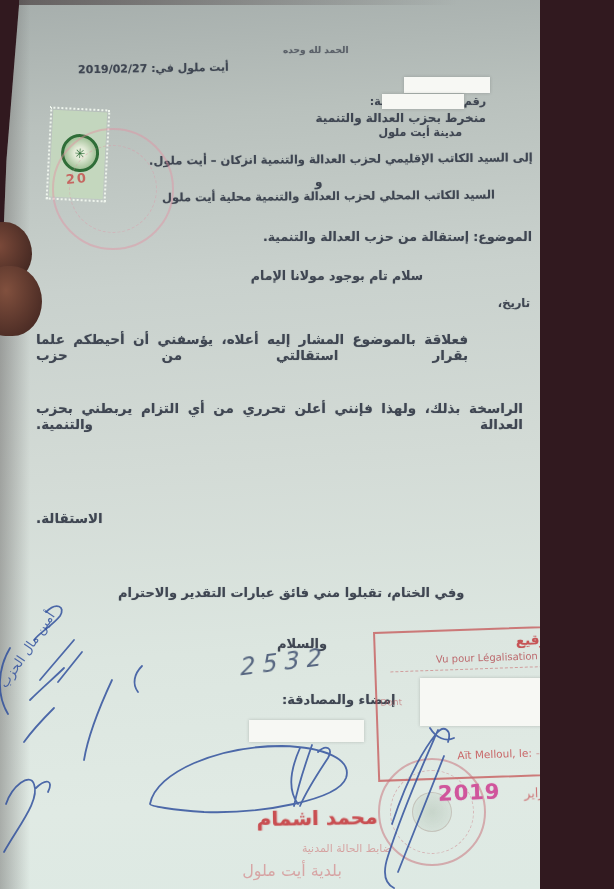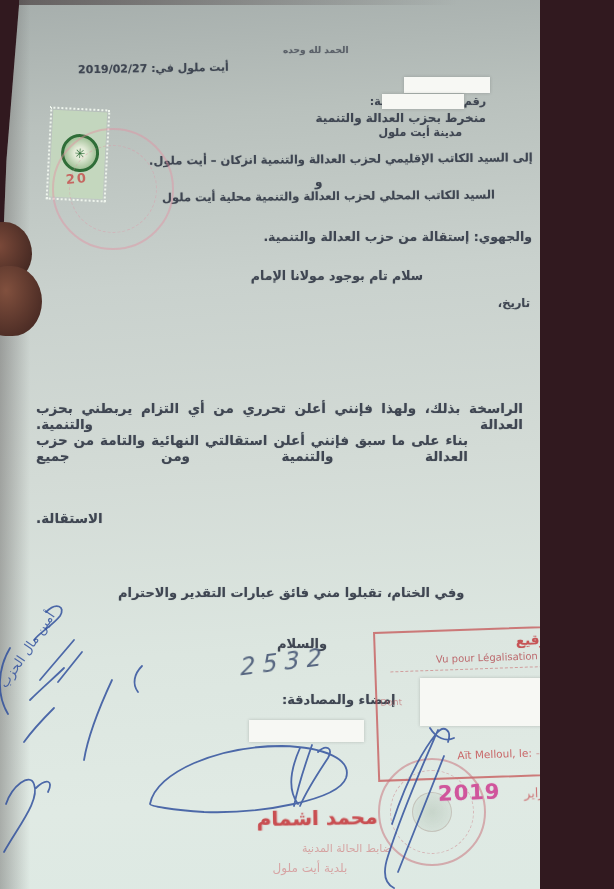--- a/index.html
+++ b/index.html
@@ -71,22 +71,22 @@
     border:1px dashed rgba(200,108,118,.42);}
   .seal::after{content:"";position:absolute;inset:32px;border-radius:50%;
     border:1px solid rgba(170,150,140,.4);
     background:radial-gradient(circle,rgba(150,170,150,.32),rgba(150,170,150,.05));}
   
   .officer-name{position:absolute;left:238px;top:806px;width:158px;text-align:center;color:#c94f52;
     font-size:20px;font-weight:700;direction:rtl;transform:rotate(-1deg);filter:blur(.35px);
     text-shadow:1px 0 1px rgba(201,79,82,.45);}
   .officer-title{position:absolute;left:262px;top:842px;width:130px;text-align:right;
     color:rgba(205,110,112,.55);font-size:11px;direction:rtl;filter:blur(.4px);}
-  .officer-city{position:absolute;left:250px;top:861px;width:120px;text-align:center;
-    color:rgba(210,120,124,.6);font-size:12px;direction:rtl;filter:blur(.4px);}
+  .officer-city{position:absolute;left:232px;top:861px;width:120px;text-align:center;
+    color:rgba(210,120,124,.6);font-size:16px;direction:rtl;filter:blur(.4px);}
   .ink-svg{position:absolute;left:0;top:0;}
 </style>
 </head>
 <body>
 
 <div class="photo">
   <div class="paper">
     <div class="paper-left-shade"></div>
     <div class="paper-top-edge"></div>
 
@@ -95,27 +95,27 @@
 
     <div class="t" style="right:54px;top:79px;font-size:11px;">من السيد</div>
     <div class="t" style="right:54px;top:95px;font-size:11px;">رقم البطاقة الوطنية:</div>
     <div class="t" style="right:54px;top:111px;font-size:12px;">منخرط بحزب العدالة والتنمية</div>
     <div class="t" style="right:78px;top:126px;font-size:11px;">مدينة أيت ملول</div>
 
     <div class="t" style="right:7px;top:152px;font-size:11.5px;transform:rotate(-.5deg);">إلى السيد الكاتب الإقليمي لحزب العدالة والتنمية انزكان – أيت ملول.</div>
     <div class="t" style="left:315px;top:175px;font-size:12px;">و</div>
     <div class="t" style="right:45px;top:189px;font-size:11.5px;transform:rotate(-.5deg);">السيد الكاتب المحلي لحزب العدالة والتنمية محلية أيت ملول</div>
 
-    <div class="t" style="right:8px;top:229px;font-size:12.5px;">والجهوي: إستقالة من حزب العدالة والتنمية.</div>
+    <div class="t" style="right:8px;top:229px;font-size:12.5px;">الموضوع: إستقالة من حزب العدالة والتنمية.</div>
     <div class="t" style="right:117px;top:268px;font-size:12.5px;">سلام تام بوجود مولانا الإمام</div>
     <div class="t" style="right:10px;top:296px;font-size:11.5px;">تاريخ،</div>
 
+    <div class="t line indent" style="top:331px;">فعلاقة بالموضوع المشار إليه أعلاه، يؤسفني أن أحيطكم علما بقرار استقالتي من حزب</div>
     <div class="t line" style="top:400px;">الراسخة بذلك، ولهذا فإنني أعلن تحرري من أي التزام يربطني بحزب العدالة والتنمية.</div>
 
-    <div class="t line indent" style="top:432px;">بناء على ما سبق فإنني أعلن استقالتي النهائية والتامة من حزب العدالة والتنمية ومن جميع</div>
     <div class="t line last-left" style="top:510px;">الاستقالة.</div>
 
     <div class="t" style="left:118px;top:585px;font-size:13px;">وفي الختام، تقبلوا مني فائق عبارات التقدير والاحترام</div>
     <div class="t" style="left:277px;top:636px;font-size:13px;">والسلام</div>
     <div class="t" style="left:282px;top:692px;font-size:13px;">إمضاء والمصادقة:</div>
 
     <div class="fiscal">
       <div class="fiscal-emblem">✳</div>
       <div class="fiscal-value">20</div>
     </div>

